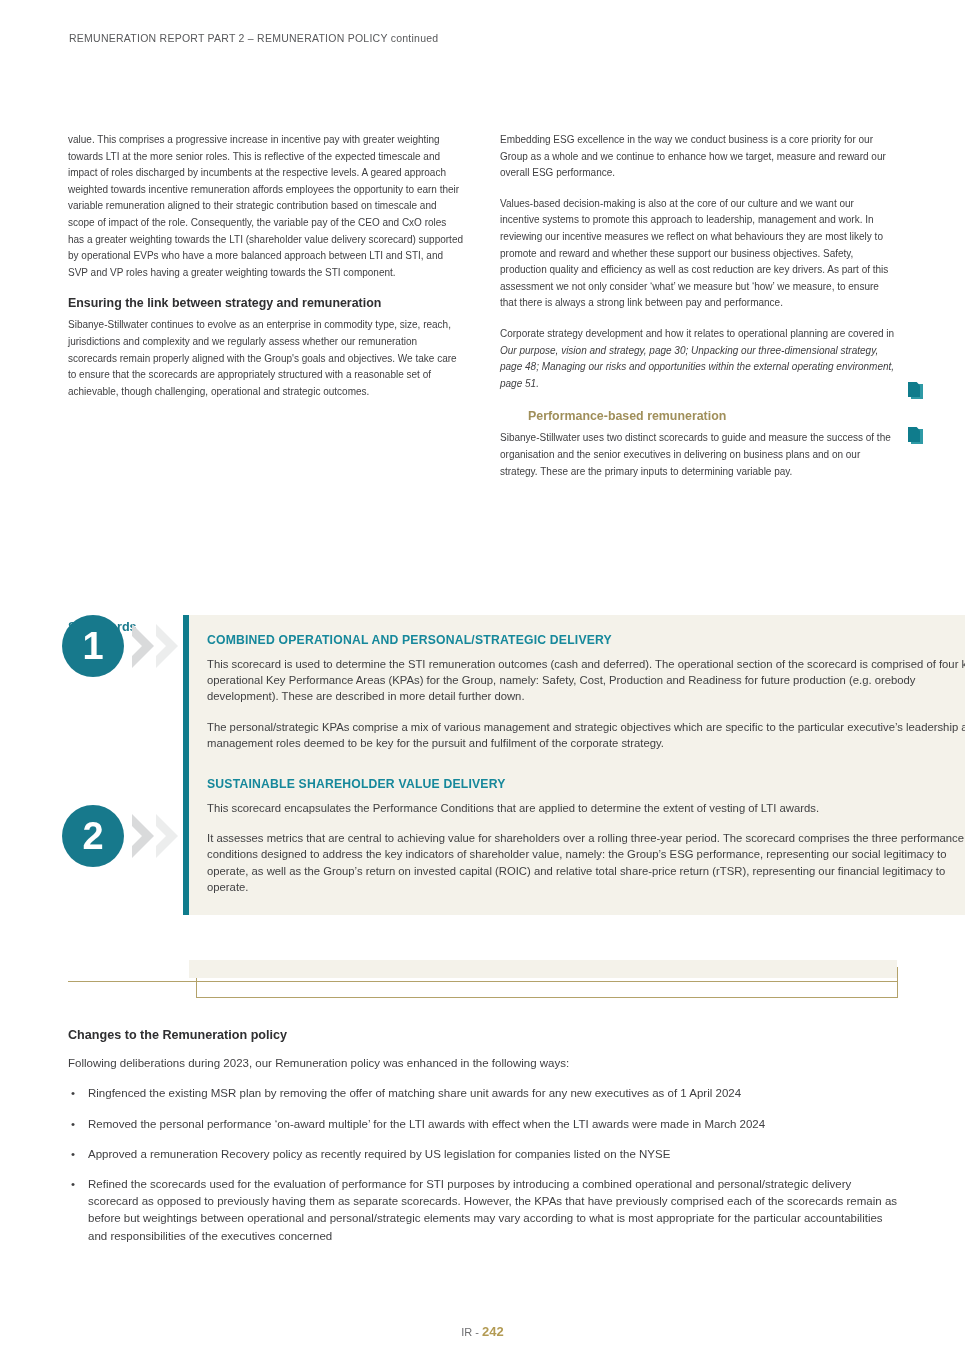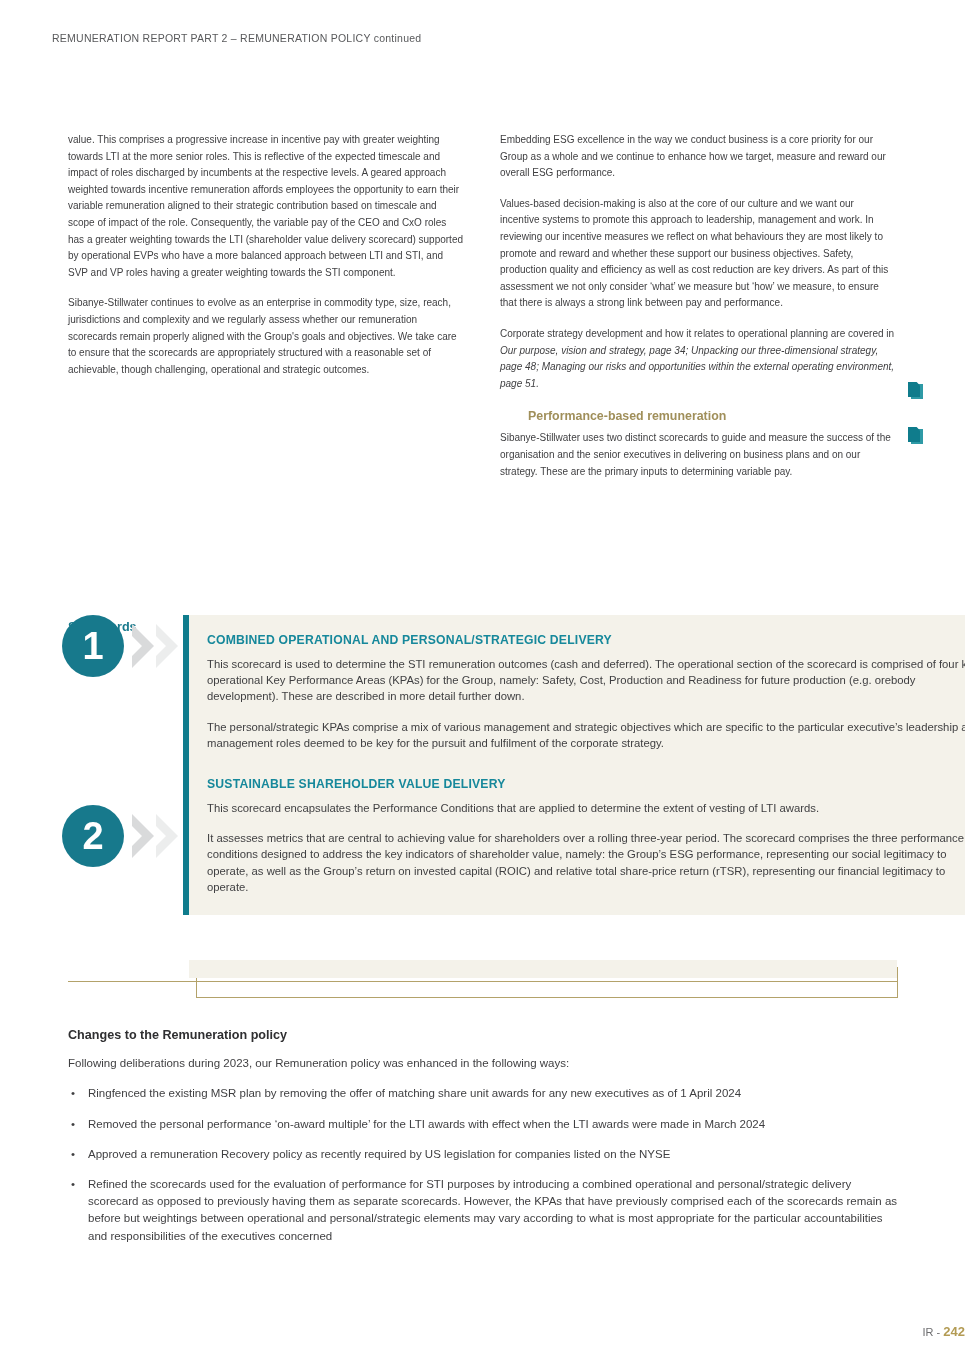--- a/index.html
+++ b/index.html
@@ -18,21 +18,21 @@
   .page {
     position: relative;
     width: 965px;
     height: 1365px;
     overflow: hidden;
   }
 
   
   .running-header {
     position: absolute;
-    left: 52px;
+    left: 69px;
     top: 32px;
     font-size: 10.5px;
     letter-spacing: 0.25px;
     color: #58595b;
     white-space: nowrap;
   }
 
   
   .columns {
     position: absolute;
@@ -229,48 +229,49 @@
     line-height: 17.2px;
     color: #3f3f41;
   }
 
   
   .footer {
     position: absolute;
     left: 0;
     top: 1324px;
     width: 965px;
-    text-align: right;
+    text-align: center;
     font-size: 11px;
     color: #6e6e70;
   }
   .footer .pageno {
     color: #b39b54;
     font-weight: bold;
     font-size: 13px;
   }
 </style>
 </head>
 <body>
 
 <div class="page">
 
   <div class="running-header">REMUNERATION REPORT PART 2 – REMUNERATION POLICY continued</div>
 
   <div class="columns">
 
     <div class="col">
       <p>value. This comprises a progressive increase in incentive pay with greater weighting towards LTI at the more senior roles. This is reflective of the expected timescale and impact of roles discharged by incumbents at the respective levels. A geared approach weighted towards incentive remuneration affords employees the opportunity to earn their variable remuneration aligned to their strategic contribution based on timescale and scope of impact of the role. Consequently, the variable pay of the CEO and CxO roles has a greater weighting towards the LTI (shareholder value delivery scorecard) supported by operational EVPs who have a more balanced approach between LTI and STI, and SVP and VP roles having a greater weighting towards the STI component.</p>
+      <h3 class="sub-head">Ensuring the link between strategy and remuneration</h3>
       <p>Sibanye-Stillwater continues to evolve as an enterprise in commodity type, size, reach, jurisdictions and complexity and we regularly assess whether our remuneration scorecards remain properly aligned with the Group's goals and objectives. We take care to ensure that the scorecards are appropriately structured with a reasonable set of achievable, though challenging, operational and strategic outcomes.</p>
     </div>
 
     <div class="col">
       <p>Embedding ESG excellence in the way we conduct business is a core priority for our Group as a whole and we continue to enhance how we target, measure and reward our overall ESG performance.</p>
       <p>Values-based decision-making is also at the core of our culture and we want our incentive systems to promote this approach to leadership, management and work. In reviewing our incentive measures we reflect on what behaviours they are most likely to promote and reward and whether these support our business objectives. Safety, production quality and efficiency as well as cost reduction are key drivers. As part of this assessment we not only consider ‘what’ we measure but ‘how’ we measure, to ensure that there is always a strong link between pay and performance.</p>
-      <p><span>Corporate strategy development and how it relates to operational planning are covered in </span><span class="ital">Our purpose, vision and strategy, page 34;</span><span class="ital"> Unpacking our three-dimensional strategy, page 48; Managing our risks and opportunities within the external operating environment, page 51.</span></p>
+      <p><span>Corporate strategy development and how it relates to operational planning are covered in </span><span class="ital">Our purpose, vision and strategy, page 30;</span><span class="ital"> Unpacking our three-dimensional strategy, page 48; Managing our risks and opportunities within the external operating environment, page 51.</span></p>
       <h3 class="sub-head teal-gold">Performance-based remuneration</h3>
       <p>Sibanye-Stillwater uses two distinct scorecards to guide and measure the success of the organisation and the senior executives in delivering on business plans and on our strategy. These are the primary inputs to determining variable pay.</p>
     </div>
 
   </div>
 
   <div class="doc-icons">
     <div class="doc-icon">
       <div class="back"></div>
       <div class="front"></div>

